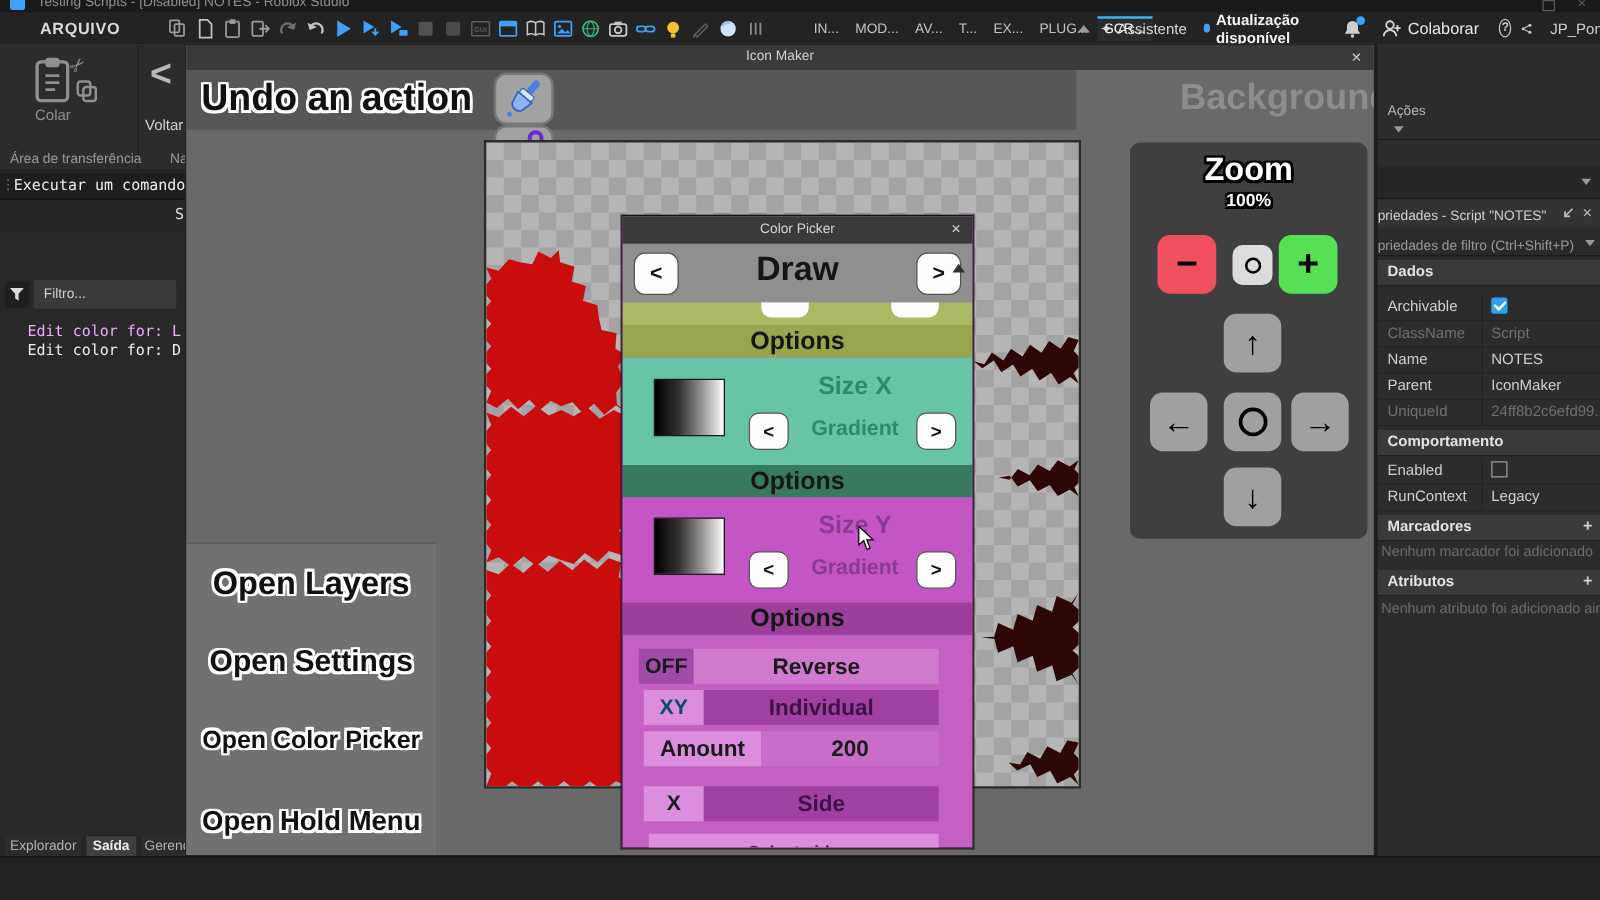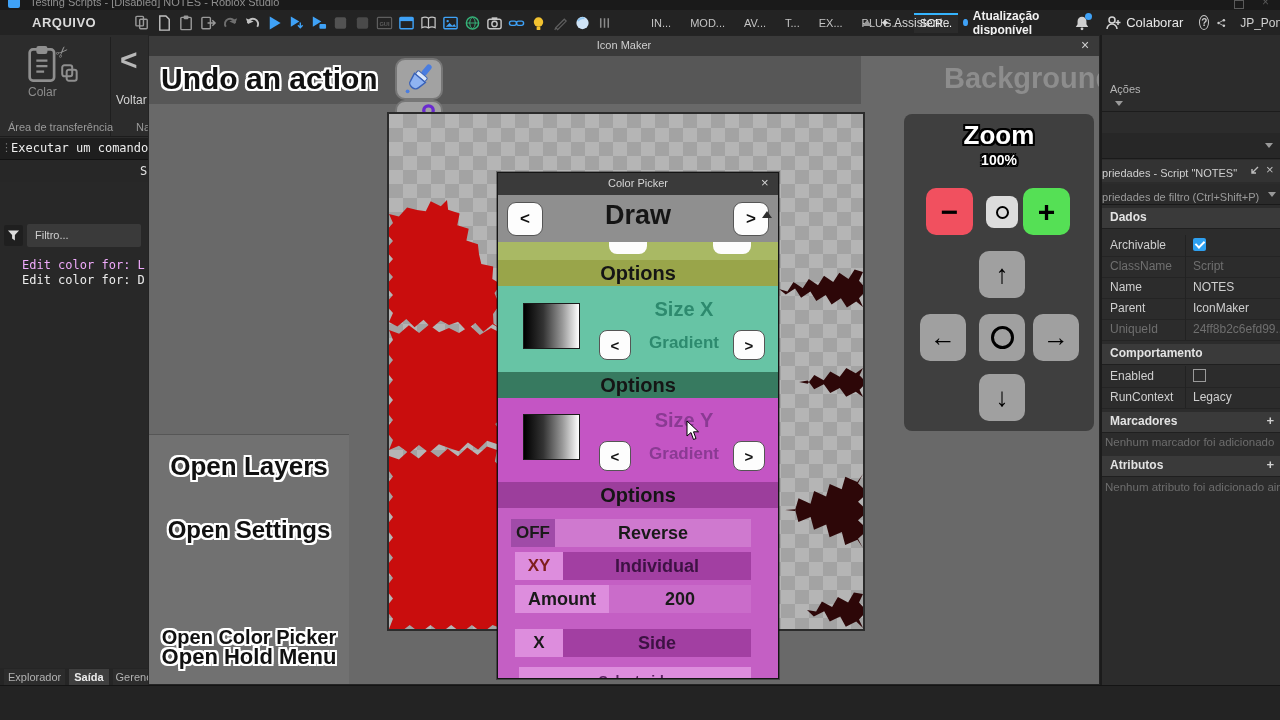--- a/index.html
+++ b/index.html
@@ -201,21 +201,21 @@
             <circle cx="9" cy="9" r="6.5" fill="#cfe3f5"></circle>
             <path d="M4 7 a6.5 6.5 0 0 1 7 -3" stroke="#8fc6f2" stroke-width="2" fill="none"></path>
           </svg>
         </span>
         <span class="mi">
           <svg width="17" height="18" viewBox="0 0 18 18">
             <path d="M5 4 v10 M9 4 v10 M13 4 v10" stroke="#8a8a8a" stroke-width="1.6"></path>
           </svg>
         </span>
       </div>
-    <div id="menu-tabs" class="a flex" style="left:645px;top:2px;height:21px;gap:7px;">
+    <div id="menu-tabs" class="a flex" style="left:645px;top:2px;height:21px;gap:1px;">
         <span class="mtab">IN...</span>
         <span class="mtab">MOD...</span>
         <span class="mtab">AV...</span>
         <span class="mtab">T...</span>
         <span class="mtab">EX...</span>
         <span class="mtab">PLUG...</span>
         <span class="mtab active">SCR...</span>
       </div>
     <div class="a flex" style="left:862px;top:0;height:25px;gap:8px;">
       <span class="car-u" style="border-bottom-color:#9a9a9a;"></span>
@@ -397,21 +397,21 @@
         <polygon fill="#2d0708" points="474.0,158.0 470.0,166.8 478.0,175.5 470.0,184.3 474.0,193.0 467.2,187.5 457.9,193.6 451.9,184.2 442.6,190.4 436.7,180.9 427.3,187.1 421.4,177.6 412.1,183.8 406.1,174.4 396.8,180.5 390.0,175.0 398.4,177.4 404.5,168.0 413.7,174.3 419.8,164.9 429.0,171.2 435.0,161.8 444.2,168.1 450.3,158.7 459.5,165.0 465.6,155.6"></polygon>
         <polygon fill="#2d0708" points="474.0,254.0 470.5,261.3 477.5,268.5 470.5,275.8 474.0,283.0 466.8,277.7 457.2,282.7 450.8,274.0 441.2,278.9 434.8,270.2 425.2,275.2 418.8,266.5 410.0,268.0 418.7,269.7 425.3,261.1 434.7,266.2 441.3,257.6 450.7,262.7 457.3,254.1 466.7,259.2"></polygon>
         <polygon fill="#2d0708" points="474.0,360.0 469.0,369.3 479.0,378.5 469.0,387.8 479.0,397.0 469.0,406.3 479.0,415.5 469.0,424.8 474.0,434.0 468.4,425.7 456.2,430.9 452.8,418.1 440.6,423.3 437.2,410.5 425.0,415.7 421.6,402.9 409.4,408.1 406.0,395.3 396.0,396.0 405.9,396.9 409.5,384.3 421.5,389.7 425.1,377.1 437.1,382.5 440.7,369.9 452.7,375.3 456.3,362.7 468.3,368.1"></polygon>
         <polygon fill="#2d0708" points="474.0,480.0 470.0,488.5 478.0,497.0 470.0,505.5 474.0,514.0 467.2,507.6 456.8,512.7 451.2,502.5 440.8,507.5 435.2,497.3 424.8,502.4 418.0,496.0 427.1,497.6 432.9,487.6 443.1,493.0 448.9,483.0 459.1,488.4 464.9,478.4"></polygon>
       </svg>
     </div>
 
     <div class="a" style="left:0;top:398px;width:200px;height:251px;background:#717171;border-top:1px solid #565656;">
       <div class="openbtn a ow" style="left:2px;top:16px;font-size:26px;">Open Layers</div>
       <div class="openbtn a ow" style="left:2px;top:81px;font-size:24px;">Open Settings</div>
-      <div class="openbtn a ow" style="left:2px;top:146px;font-size:20px;margin-top:45px;">Open Color Picker</div>
+      <div class="openbtn a ow" style="left:2px;top:146px;font-size:20px;">Open Color Picker</div>
       <div class="openbtn a ow" style="left:2px;top:209px;font-size:22px;">Open Hold Menu</div>
     </div>
 
     <div id="zoompanel" class="a" style="left:755px;top:78px;">
       <div class="a ob" style="left:0;top:6px;width:190px;text-align:center;font-size:26px;font-weight:bold;color:#fff;">Zoom</div>
       <div class="a ob" style="left:0;top:38px;width:190px;text-align:center;font-size:14px;font-weight:bold;color:#fff;">100%</div>
       <div class="zbtn" style="left:22px;top:74px;width:47px;height:47px;background:#f1505f;font-size:30px;">
           <span>−</span>
         </div>
       <div class="zbtn" style="left:82px;top:82px;width:32px;height:32px;background:#dcdcdc;border-radius:8px;">
@@ -483,21 +483,21 @@
       <div class="a" style="left:116px;top:46px;width:140px;text-align:center;font-size:17px;font-weight:bold;color:#8a3a93;">Gradient</div>
       <div class="cp-smbtn" style="left:235px;top:43px;">
           <span>&gt;</span>
         </div>
     </div>
     <div class="cp-opt" style="top:309px;height:26px;background:#9c3e9c;">Options</div>
 
     <div class="a" style="left:0;top:335px;width:280px;height:170px;">
       <div class="chip" style="left:13px;top:11px;width:44px;background:#a04ba8;font-size:17px;color:#1a1a1a;">OFF</div>
       <div class="chip" style="left:57px;top:11px;width:196px;background:#cf79cf;font-size:18px;color:#1a1a1a;">Reverse</div>
-      <div class="chip" style="left:17px;top:44px;width:48px;background:#dd8ddd;font-size:17px;color:#7f1d1d;">XY</div>
+      <div class="chip" style="left:17px;top:44px;width:48px;background:#dd8ddd;font-size:17px;color:#0c4a6e;">XY</div>
       <div class="chip" style="left:65px;top:44px;width:188px;background:#a23fa2;font-size:18px;color:#3d1243;">Individual</div>
       <div class="chip" style="left:17px;top:77px;width:94px;background:#dd8ddd;font-size:18px;color:#1a1a1a;">Amount</div>
       <div class="chip" style="left:111px;top:77px;width:142px;background:#ca6cca;font-size:18px;color:#1a1a1a;">200</div>
       <div class="chip" style="left:17px;top:121px;width:48px;background:#dd8ddd;font-size:17px;color:#1a1a1a;">X</div>
       <div class="chip" style="left:65px;top:121px;width:188px;background:#a23fa2;font-size:18px;color:#3d1243;">Side</div>
       <div class="chip" style="left:21px;top:159px;width:232px;background:#dd8ddd;font-size:14px;color:#5a2060;">Select side</div>
     </div>
 
     <svg class="a" style="left:188px;top:248px;" width="14" height="20" viewBox="0 0 14 20">
       <path d="M1 0 L1 15 L5 11.5 L7.5 18.5 L10 17.5 L7.5 10.8 L12.5 10.8 Z" fill="#fff" stroke="#000" stroke-width="1"></path>

